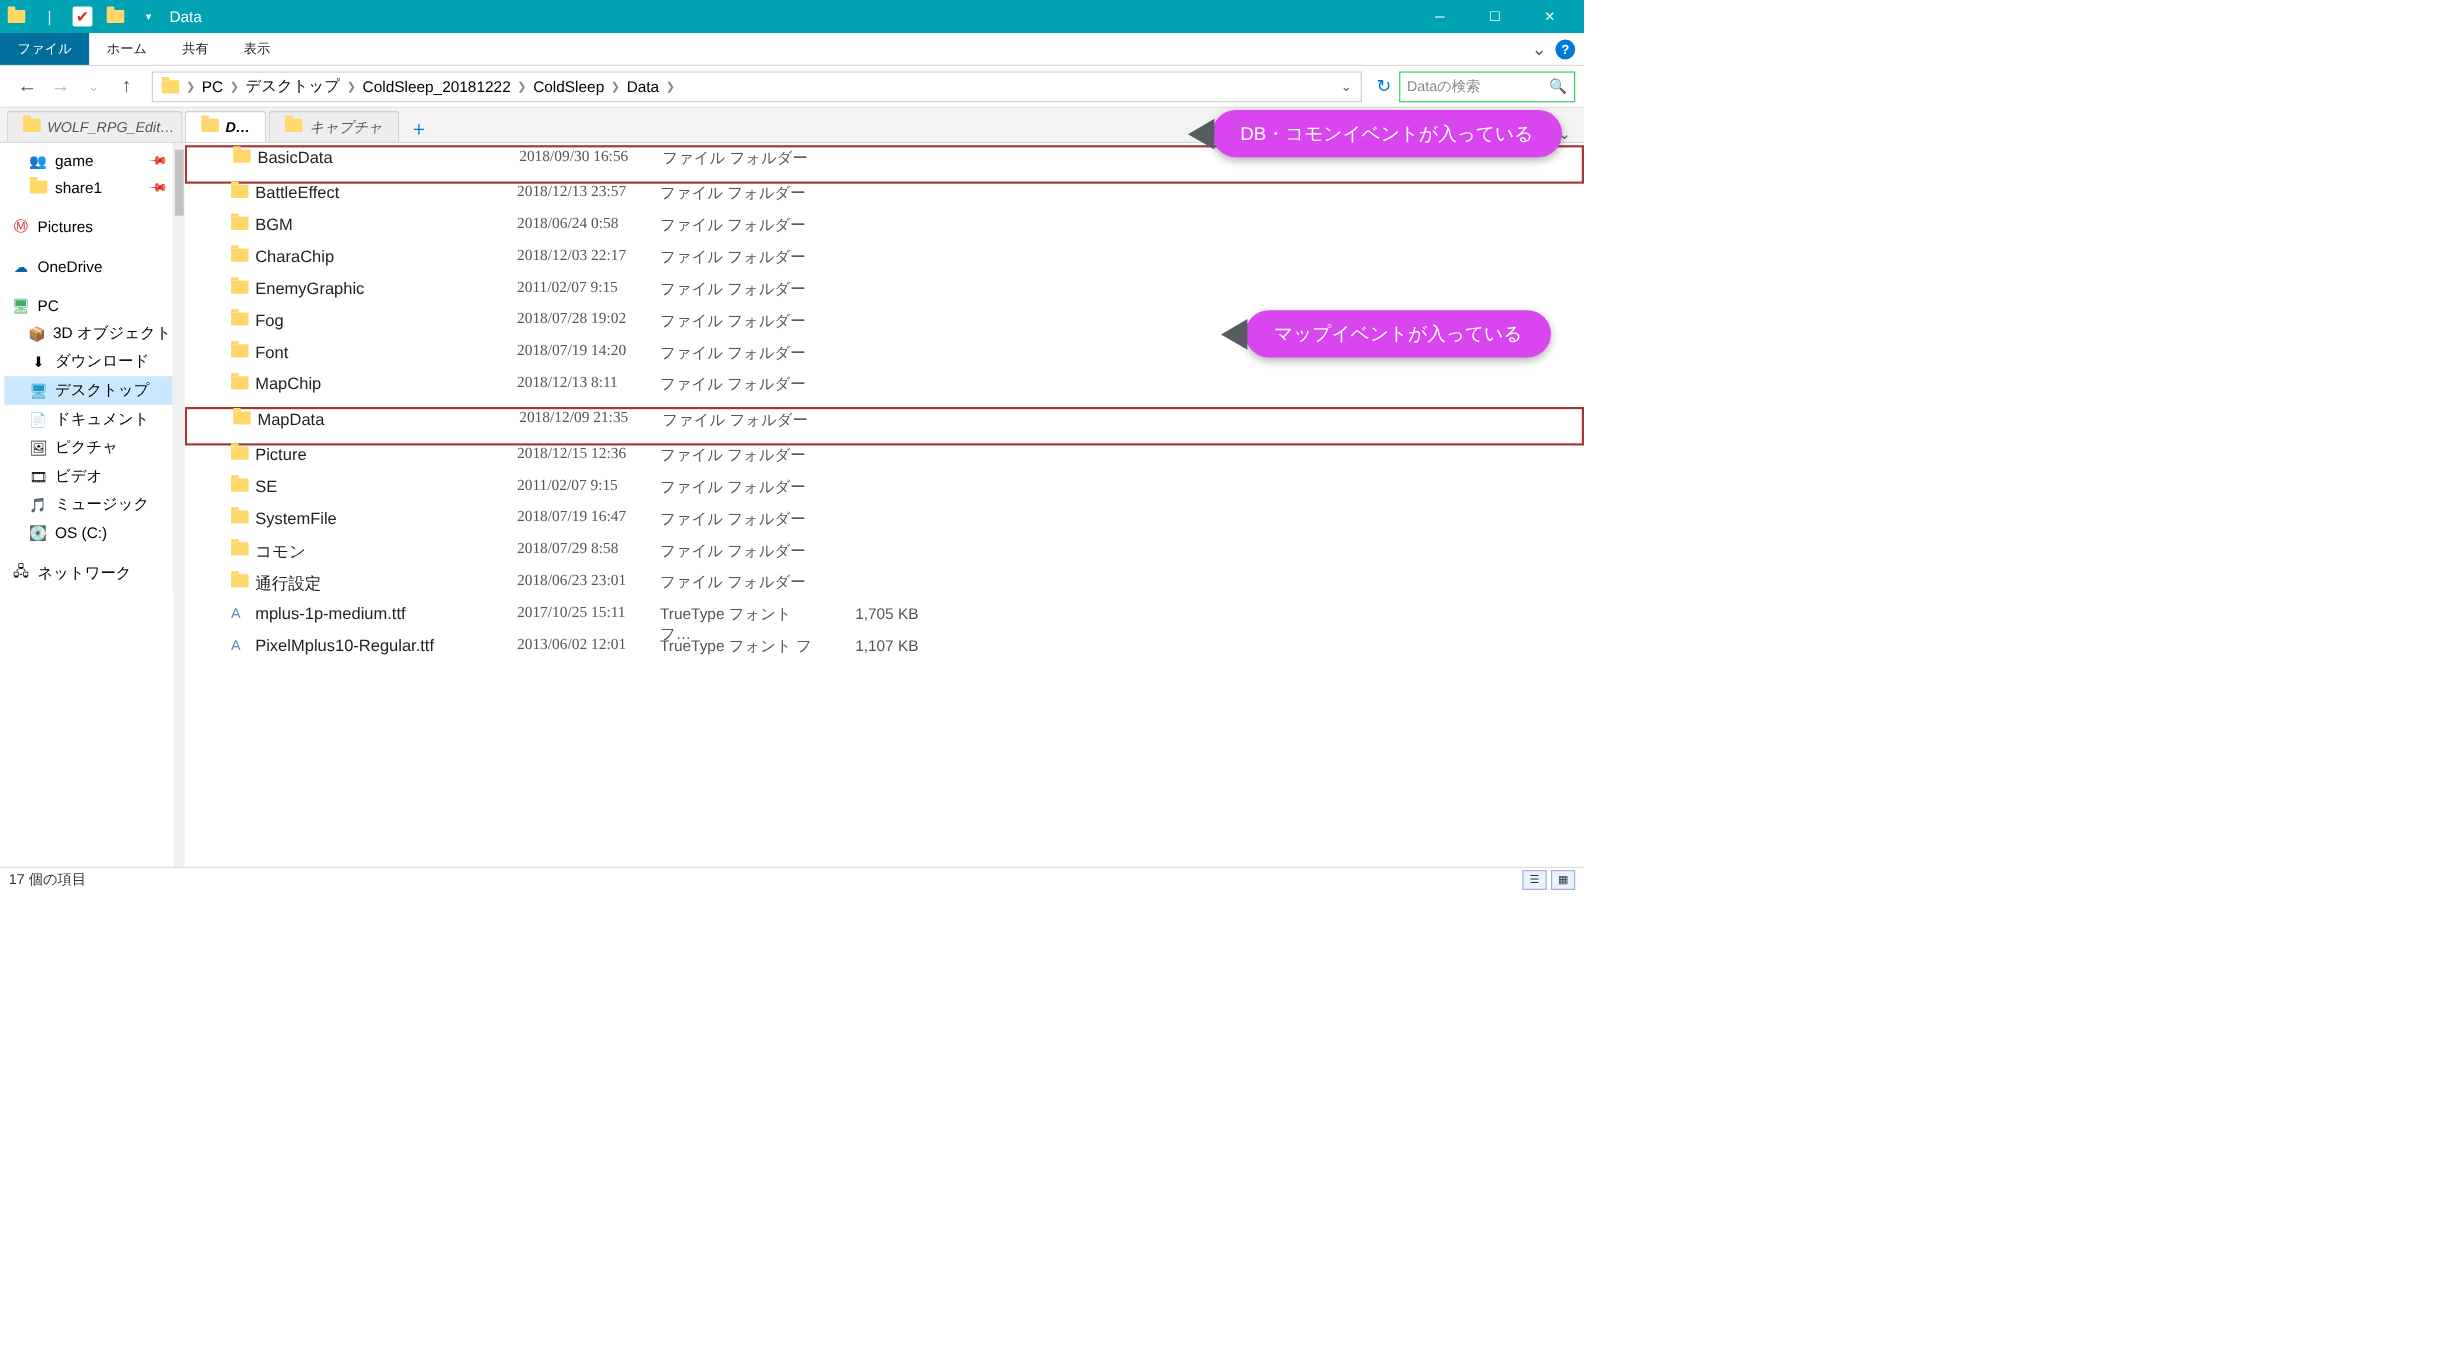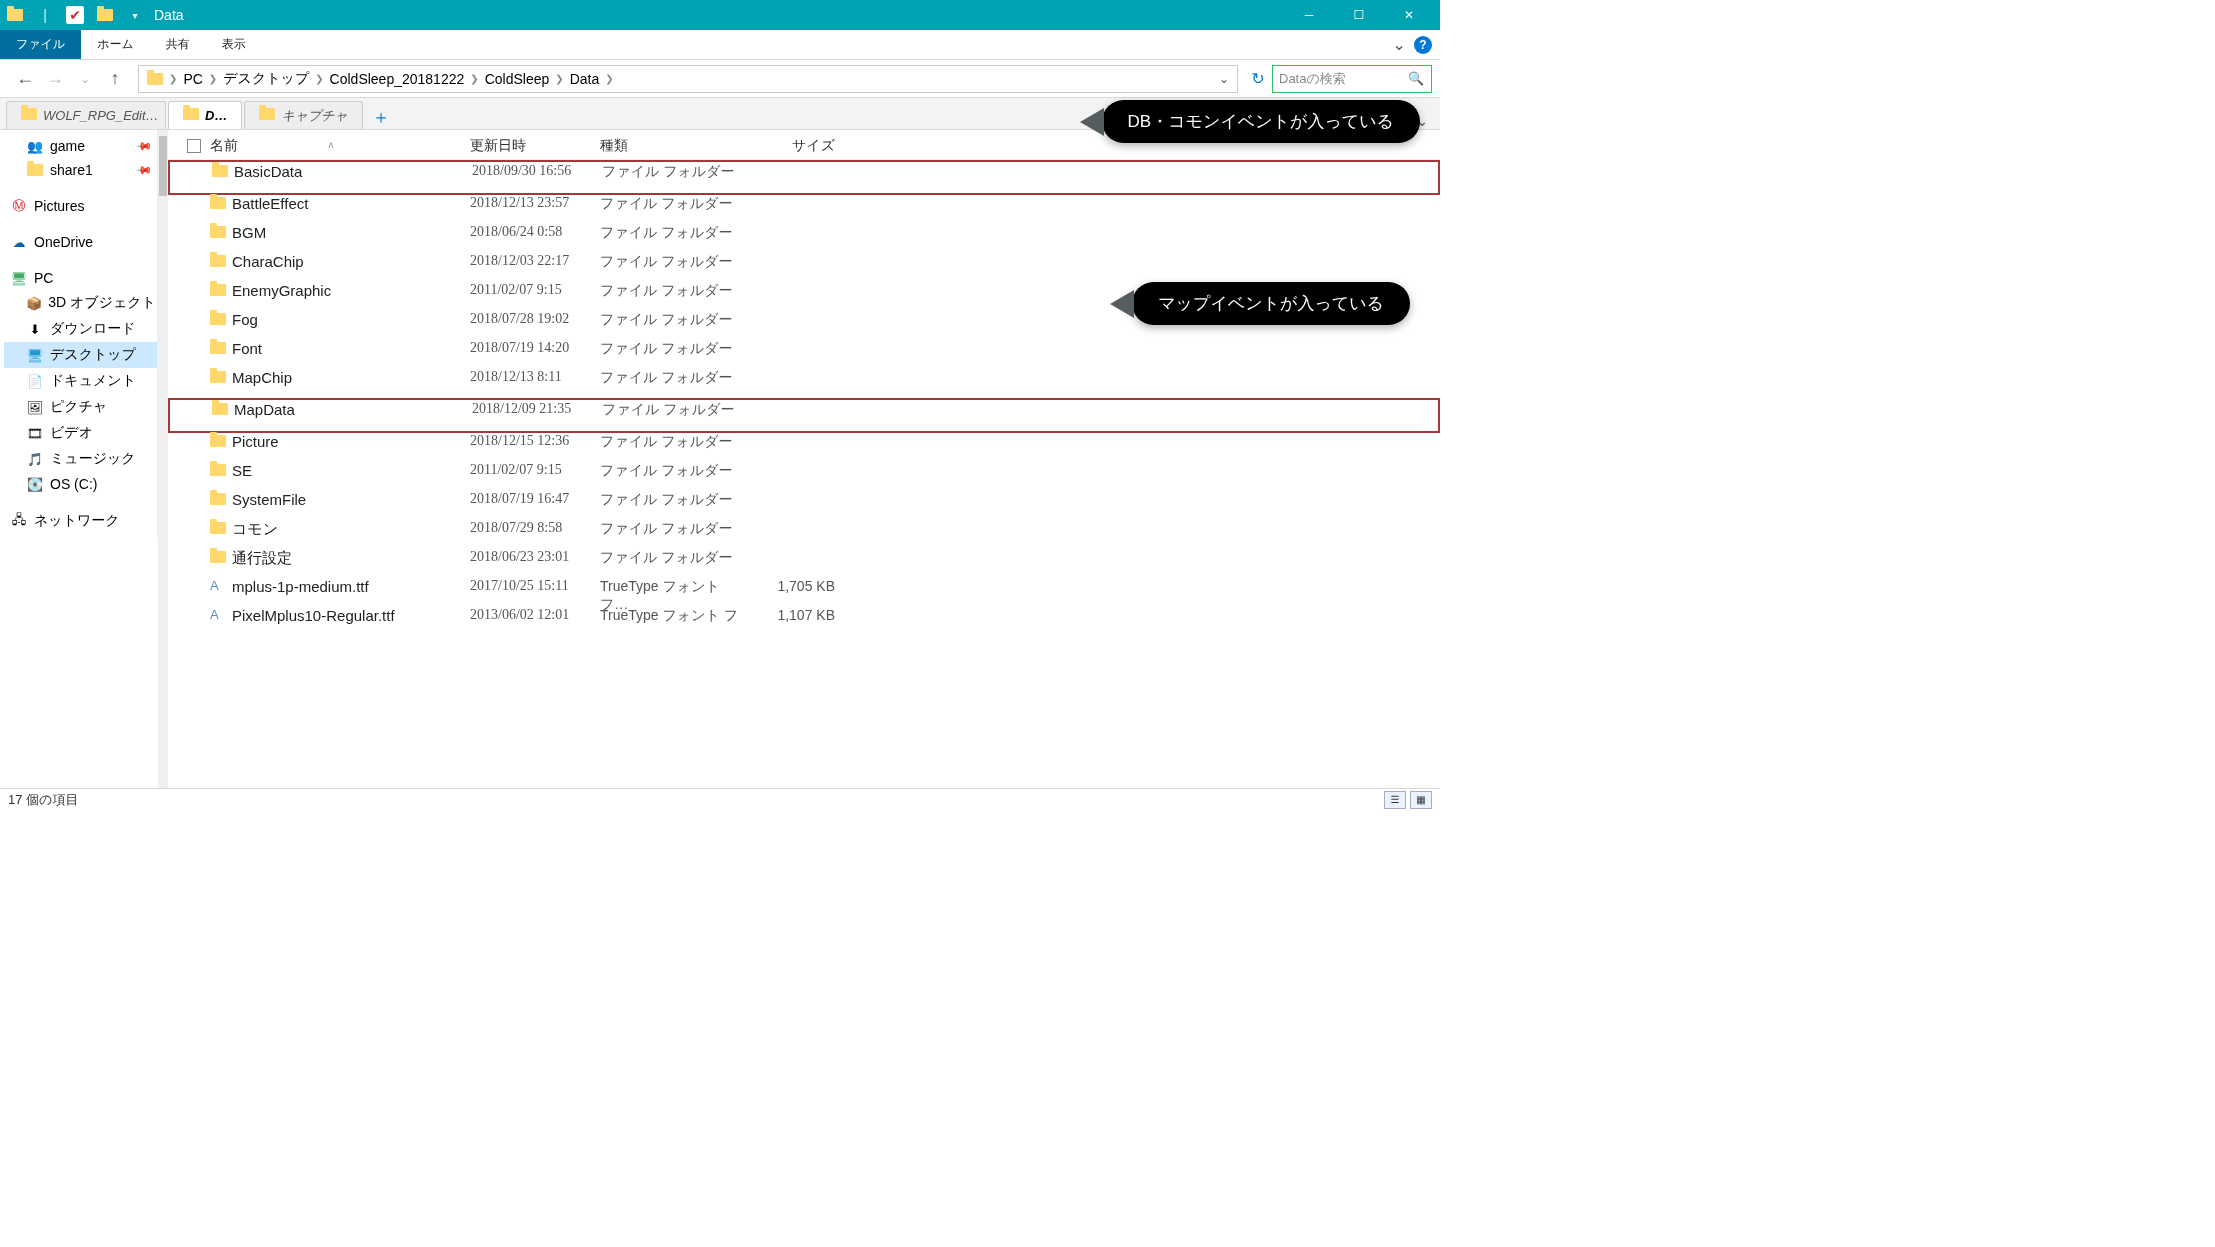--- a/index.html
+++ b/index.html
@@ -65,21 +65,21 @@
   .file-row .name { flex: 0 0 238px; }
   .file-row .date { flex: 0 0 130px; color:#555; font-size:14px;font-family:Liberation Serif, serif;}
   .file-row .type { flex: 0 0 150px; color:#555; font-size:14px;}
   .file-row .size { flex: 0 0 95px; color:#555; font-size:14px; text-align:right; padding-right:10px;}
   .highlight-box { border:2px solid #a23838; padding:1px 0; }
 
   .statusbar { position:absolute; bottom:0; left:0; right:0; height:22px; border-top:1px solid #d9d9d9; display:flex; align-items:center; padding:0 8px; font-size:13px; color:#333; background:#fff;}
   .statusbar .right { margin-left:auto; display:flex; gap:4px;}
   .view-btn { width:22px; height:18px; border:1px solid #aac; display:flex; align-items:center; justify-content:center; font-size:10px; background:#e8f3ff;}
 
-  .callout { position:absolute; background:#000000; color:#fff; padding:10px 26px; border-radius:999px; font-size:17px; font-weight:500; box-shadow:0 3px 8px rgba(0,0,0,.3); z-index:50; white-space:nowrap;}
+  .callout { position:absolute; background:#d946ef; color:#fff; padding:10px 26px; border-radius:999px; font-size:17px; font-weight:500; box-shadow:0 3px 8px rgba(0,0,0,.3); z-index:50; white-space:nowrap;}
   .callout::before { content:""; position:absolute; left:-22px; top:50%; transform:translateY(-50%); border:14px solid transparent; border-right:24px solid #555d5f; border-left:none; }
   .callout.c1 { top:100px; right:20px; }
   .callout.c2 { top:282px; right:30px; }
 
   .folder-icon { display:inline-block; width:16px; height:12px; background:#ffd76a; border-radius:1px; position:relative; }
   .folder-icon::before { content:""; position:absolute; top:-3px; left:0; width:7px; height:3px; background:#ffd76a; border-radius:1px 1px 0 0;}
   .chk { width:14px; height:14px; border:1px solid #888; }
 </style>
 </head>
 <body>
@@ -231,32 +231,20 @@
           <span class="nav-icon">🖧</span>
           <span>ネットワーク</span>
         </div>
     </div>
     <div class="tree-scroll">
         <div class="thumb"></div>
       </div>
   </div>
 
   <div class="filepane">
-    <div class="col-header">
-      <div class="col-chk">
-          <div class="chk"></div>
-        </div>
-      <div class="col-name">
-          <span>名前</span>
-          <span class="sort" style="margin-left:90px;">˄</span>
-        </div>
-      <div class="col-date">更新日時</div>
-      <div class="col-type">種類</div>
-      <div class="col-size">サイズ</div>
-    </div>
     <div id="file-rows">
         <div class="highlight-box">
           <div class="file-row">
             <div class="col-chk"></div>
             <div class="icon"><span class="folder-icon"></span></div>
             <div class="name">BasicData</div>
             <div class="date">2018/09/30 16:56</div>
             <div class="type">ファイル フォルダー</div>
             <div class="size"></div>
           </div>

